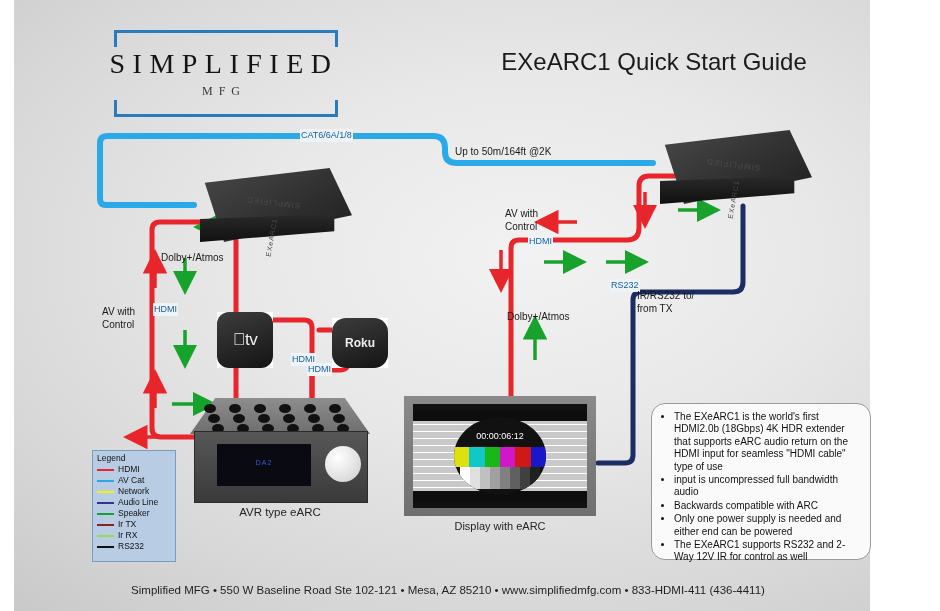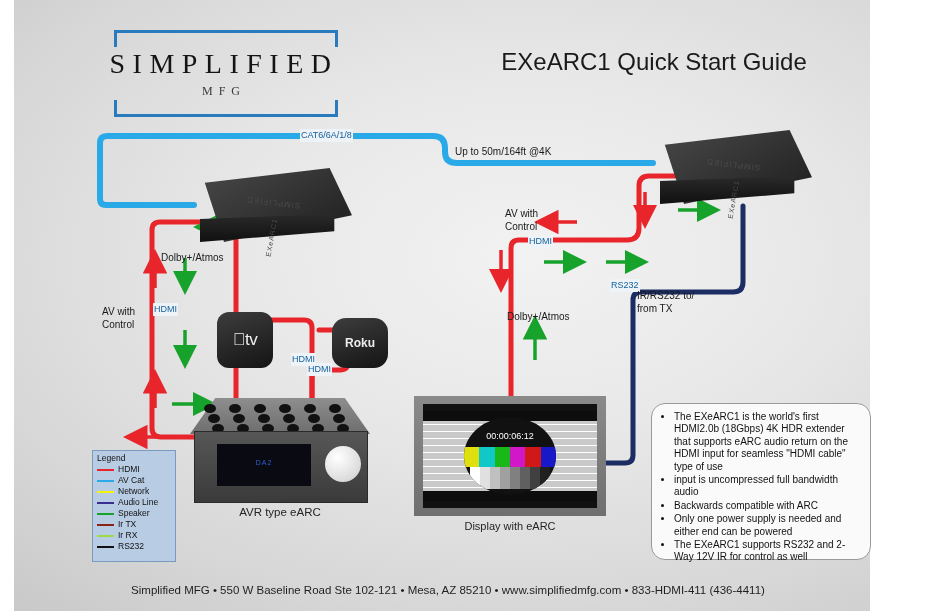--- a/index.html
+++ b/index.html
@@ -28,21 +28,21 @@
   
   #footer{left:24px;top:584px;width:820px;text-align:center;font-size:11.5px;color:#1f1f1f;}
 
   
   .extender{position:absolute;}
   .ex-top{position:absolute;background:linear-gradient(145deg,#3a3a3a,#1b1b1b);}
   .ex-front{position:absolute;background:linear-gradient(180deg,#2a2a2a,#101010);}
   .ex-brand{position:absolute;color:#4a4a4a;font-size:8px;letter-spacing:1px;}
 
   
-  .puck{position:absolute;background:#ffffff;display:flex;align-items:center;justify-content:center;border-radius:17px;}
+  .puck{position:absolute;background:#ffffff;display:flex;align-items:center;justify-content:center;}
   .puck .body{width:100%;height:100%;background:linear-gradient(160deg,#3d3d3d,#141414);
      border-radius:12px;display:flex;align-items:center;justify-content:center;}
   .appletv-txt{color:#f0f0f0;font-size:17px;letter-spacing:-0.5px;}
   .roku-txt{color:#ededed;font-size:12px;font-weight:bold;}
 
   
   #avr{left:176px;top:398px;width:180px;height:112px;}
   #avr .top{position:absolute;left:0;top:0;width:180px;height:36px;
     background:linear-gradient(180deg,#8e8e8e,#6d6d6d);
     clip-path:polygon(14% 0%,86% 0%,100% 100%,0% 100%);}
@@ -50,21 +50,21 @@
   #avr .holes i{position:absolute;width:12px;height:9px;background:#111;border-radius:50%;}
   #avr .face{position:absolute;left:4px;top:33px;width:172px;height:70px;
     background:linear-gradient(180deg,#575757,#3a3a3a);border:1px solid #2b2b2b;}
   #avr .screen{position:absolute;left:22px;top:12px;width:94px;height:42px;background:#0a0a12;}
   #avr .screen span{position:absolute;left:0;top:15px;width:94px;text-align:center;color:#2f5fd0;font-size:7px;letter-spacing:1px;}
   #avr .knob{position:absolute;left:130px;top:14px;width:36px;height:36px;border-radius:50%;
     background:radial-gradient(circle at 35% 32%,#ffffff,#dcdcdc 70%,#bdbdbd);}
   #avr .cap{position:absolute;left:-8px;top:108px;width:196px;text-align:center;font-size:11.5px;color:#242424;}
 
   
-  #tv{left:400px;top:396px;width:192px;height:120px;}
+  #tv{left:390px;top:396px;width:192px;height:120px;}
   #tv .bezel{position:absolute;left:0;top:0;width:192px;height:120px;
      background:linear-gradient(180deg,#8a8a8a,#6f6f6f);padding:0;}
   #tv .inner{position:absolute;left:9px;top:8px;width:174px;height:104px;background:#111;}
   #tv .pattern{position:absolute;left:9px;top:15px;width:174px;height:90px;overflow:hidden;background:#c9c9c9;}
   #tv .cap{position:absolute;left:-10px;top:124px;width:212px;text-align:center;font-size:11px;color:#242424;}
   .tc{position:absolute;left:0;top:14px;width:100%;text-align:center;color:#fff;font-size:9px;font-family:"Liberation Sans",sans-serif;}
   .ellipse{position:absolute;left:41px;top:6px;width:92px;height:78px;border-radius:50%;background:#111;overflow:hidden;}
   .barrow{position:absolute;top:30px;left:0;width:100%;height:20px;display:flex;}
   .barrow i{flex:1;height:100%;}
   .greyrow{position:absolute;top:50px;left:6px;width:80px;height:22px;display:flex;}
@@ -253,21 +253,21 @@
           </div>
         <div class="logostrip">
           
         </div>
       </div>
     </div>
     <div class="cap">Display with eARC</div>
   </div>
 
   <div class="lbl blue" style="left:286px;top:129px;">CAT6/6A/1/8</div>
-  <div class="lbl" style="left:441px;top:145px;">Up to 50m/164ft @4K</div>
+  <div class="lbl" style="left:441px;top:145px;">Up to 50m/164ft @2K</div>
 
   <div class="lbl" style="left:147px;top:251px;">Dolby+/Atmos</div>
   <div class="lbl" style="left:88px;top:305px;">AV with
 Control</div>
   <div class="lbl blue" style="left:139px;top:303px;">HDMI</div>
 
   <div class="lbl blue" style="left:277px;top:353px;">HDMI</div>
   <div class="lbl blue" style="left:293px;top:363px;">HDMI</div>
 
   <div class="lbl" style="left:491px;top:207px;">AV with

